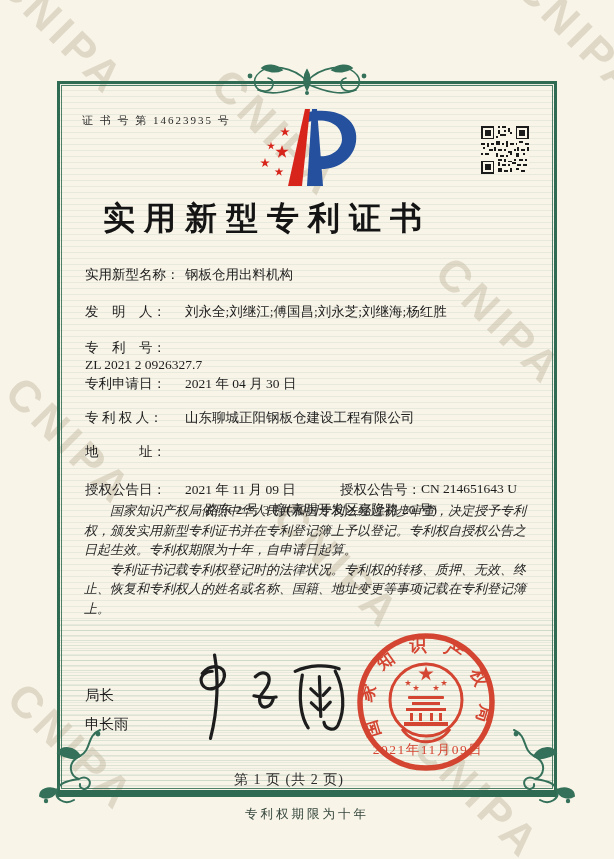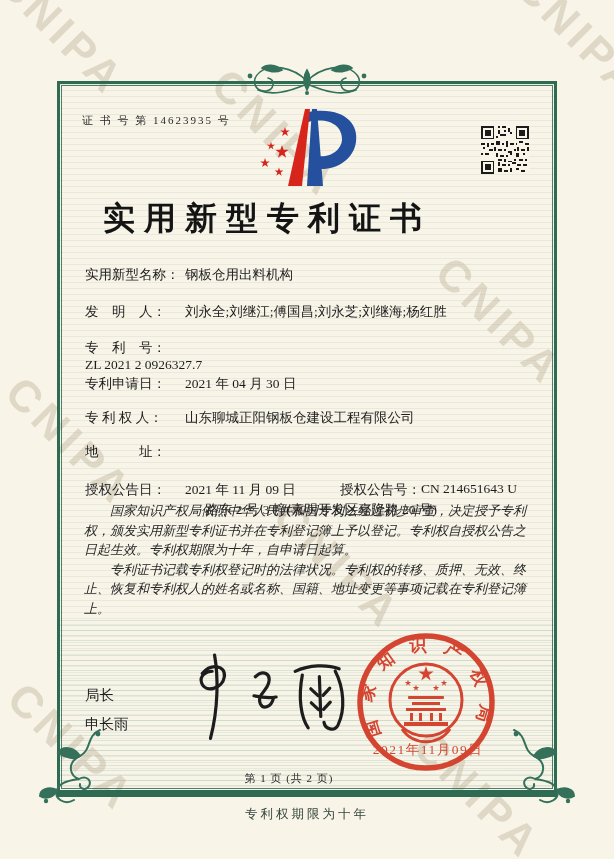--- a/index.html
+++ b/index.html
@@ -59,21 +59,21 @@
   .paras{
     position:absolute; left:84px; top:501px; width:450px; z-index:3;
     font-size:13px; line-height:19.5px; font-style:italic; color:#262626;
   }
   .paras p{margin:0; text-indent:2em;}
   
   .signer{position:absolute; left:85px; top:681px; z-index:3; font-size:14.5px; line-height:29px; color:#222;}
   .sig{position:absolute; left:172px; top:648px; z-index:4;}
   .seal{position:absolute; left:350px; top:630px; z-index:5; opacity:.94;}
   
-  .pageno{position:absolute; left:57px; top:771px; width:464px; z-index:3; text-align:center; font-size:11px; letter-spacing:1px; color:#2a2a2a;}
+  .pageno{position:absolute; left:57px; top:771px; width:464px; z-index:3; text-align:center; font-size:14px; letter-spacing:1px; color:#2a2a2a;}
   .note{position:absolute; left:0; top:806px; width:614px; z-index:3; text-align:center; font-size:12.5px; letter-spacing:3px; color:#33443a;}
 </style>
 </head>
 <body>
 
 <div class="page">
 
   <div class="guilloche"></div>
   <div class="guilloche2"></div>
 

